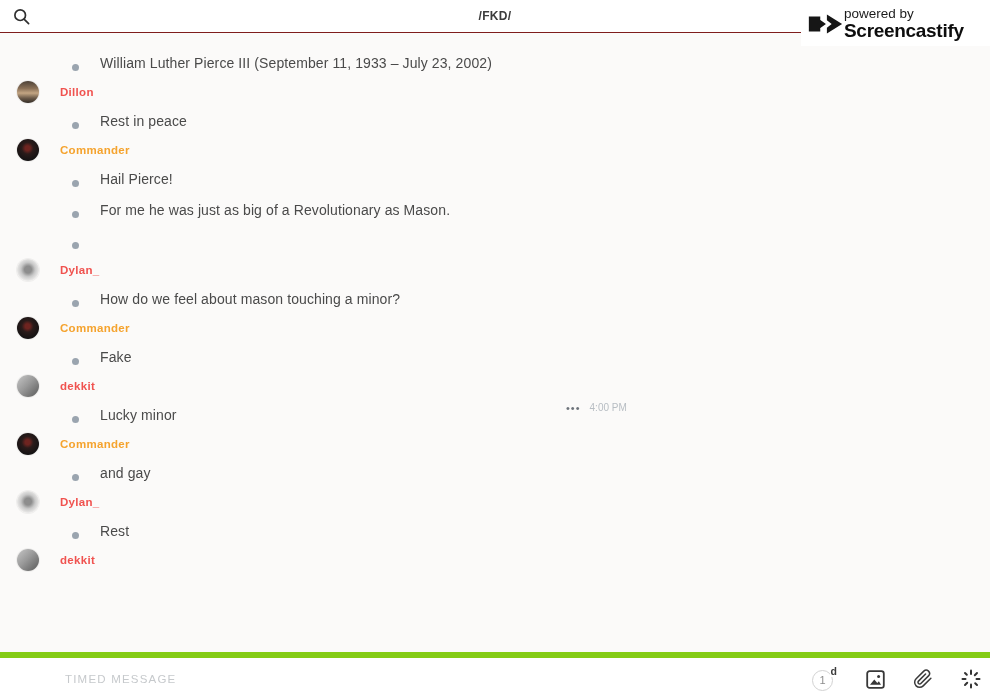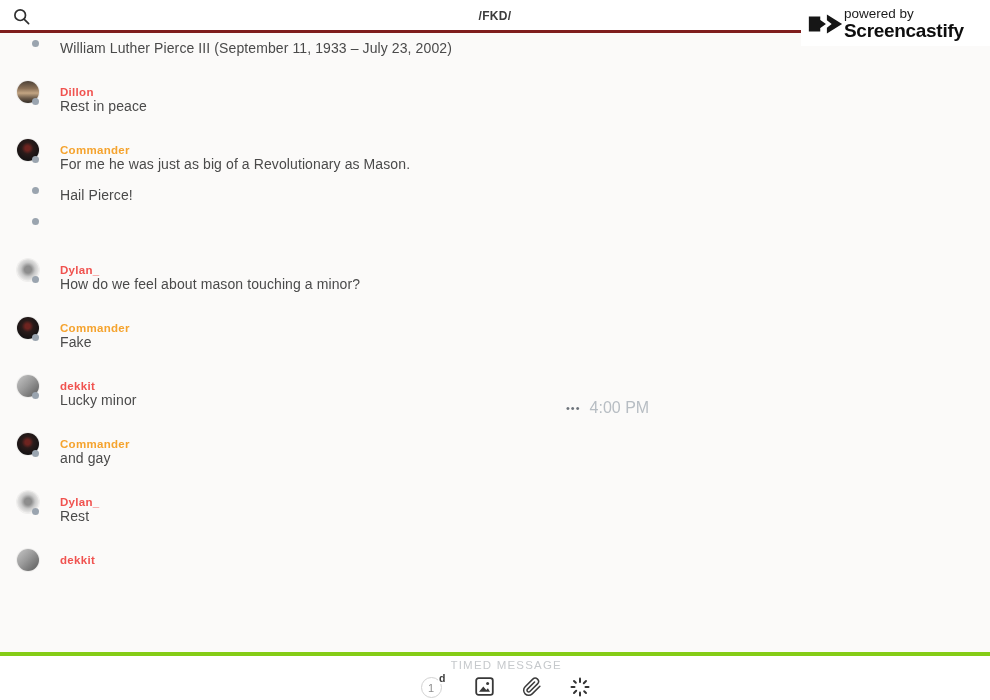--- a/index.html
+++ b/index.html
@@ -2,21 +2,21 @@
 <html><head>
 <meta charset="utf-8">
 <style>
   * { margin:0; padding:0; box-sizing:border-box; }
   html,body { width:990px; height:700px; overflow:hidden; background:#fff;
               font-family:"Liberation Sans", sans-serif; }
   .app { position:relative; width:990px; height:700px; overflow:hidden; background:#fbfaf9; }
 
   
   .topbar { position:absolute; top:0; left:0; right:0; height:33px; background:#fff;
-            border-bottom:3px solid #7f1d1d; z-index:10; }
+            border-bottom:1px solid #7f1d1d; z-index:10; }
   .search-btn { position:absolute; left:13px; top:8px; width:18px; height:18px; border:none;
                 background:transparent; cursor:pointer; padding:0; }
   .bar-title { position:absolute; left:0; right:0; top:0; height:33px; line-height:33px;
                text-align:center; font-size:12px; font-weight:600; color:#3c3c3c; letter-spacing:.3px; }
   .topbar-icons { position:absolute; right:0; top:0; height:33px; display:flex; align-items:center;
                   z-index:40; }
   .topbar-icons > * { margin-right:14px; background:transparent; border:none; padding:0; cursor:pointer; }
   .topbar-icons .info-wrap { margin-right:-9px; }
 
   
@@ -33,32 +33,32 @@
   .ghead { height:22px; margin-top:10px; margin-bottom:-5px; display:flex; align-items:center; }
   .avatar { width:22px; height:22px; border-radius:50%; margin-left:17px; margin-right:21px;
             flex:0 0 auto; box-shadow:0 0 0 1px rgba(0,0,0,.05); cursor:pointer; }
   .av-dillon   { background:linear-gradient(180deg,#4c4138 0%,#8a7057 34%,#c3a583 55%,#6b5a49 78%,#322b25 100%); }
   .av-commander{ background:radial-gradient(circle at 48% 42%, #6e2420 0 14%, #2a1b1a 34%, #141213 72%); }
   .av-dylan    { background:radial-gradient(circle at 50% 48%, #8d8d8d 0 22%, #c8c8c8 45%, #f1f0ef 75%); }
   .av-dekkit   { background:linear-gradient(135deg,#c7c7c7 0%,#9a9a9a 45%,#595959 100%); }
   .uname { font-size:11.5px; font-weight:bold; letter-spacing:.3px; cursor:pointer; }
   .uname.red    { color:#f0524f; }
   .uname.orange { color:#f5a32e; }
-  .mline { position:relative; height:31px; display:flex; align-items:flex-start; }
+  .mline { position:relative; height:31px; display:flex; align-items:flex-end;padding-left:40px; }
   .dot { width:7px; height:7px; border-radius:50%; background:#9aa4af; margin-left:32px;
          margin-right:21px; flex:0 0 auto; }
   .mtext { font-size:14px; color:#4a4a4a; letter-spacing:.1px; }
   .meta { position:absolute; left:566px; top:0; height:31px; display:flex; align-items:center; }
   .more-dots { font-size:11px; color:#6d737a; letter-spacing:1px; border:none; background:transparent;
                cursor:pointer; padding:0; }
-  .time { font-size:16px; color:#b7bdc3; margin-left:9px; }
+  .time { font-size:10px; color:#b7bdc3; margin-left:9px; }
 
   
   .composer { position:absolute; left:0; right:0; bottom:0; height:48px; background:#fff;
-              border-top:4px solid #84cc16; display:flex; align-items:center; z-index:10;flex-direction:column; }
+              border-top:6px solid #84cc16; display:flex; align-items:center; z-index:10; }
   .composer input { flex:1; border:none; outline:none; background:transparent; margin-left:65px;
                     font-family:"Liberation Sans",sans-serif; font-size:11.5px; letter-spacing:1.2px;
                     color:#333; }
   .composer input::placeholder { color:#c6c9cc; opacity:1; }
   .c-icons { display:flex; align-items:center; margin-right:9px; }
   .c-icons > * { margin-left:28px; border:none; background:transparent; padding:0; cursor:pointer;
                  display:flex; align-items:center; }
   .timer { position:relative; width:27px; height:27px; }
   .timer-circle { position:absolute; left:1px; top:4px; width:21px; height:21px; border-radius:50%;
                   border:1.5px solid #d2d2d2; display:flex; align-items:center; justify-content:center;
@@ -124,25 +124,25 @@
       </div>
     </div>
 
     <div>
       <div class="ghead">
         <div class="avatar av-commander"></div>
         <span class="uname orange">Commander</span>
       </div>
       <div class="mline">
         <span class="dot"></span>
+        <span class="mtext">Hail Pierce!</span>
+      </div>
+      <div class="mline">
+        <span class="dot"></span>
         <span class="mtext">For me he was just as big of a Revolutionary as Mason.</span>
-      </div>
-      <div class="mline">
-        <span class="dot"></span>
-        <span class="mtext">Hail Pierce!</span>
       </div>
       <div class="mline">
         <span class="dot"></span>
       </div>
     </div>
 
     <div>
       <div class="ghead">
         <div class="avatar av-dylan"></div>
         <span class="uname red">Dylan_</span>

